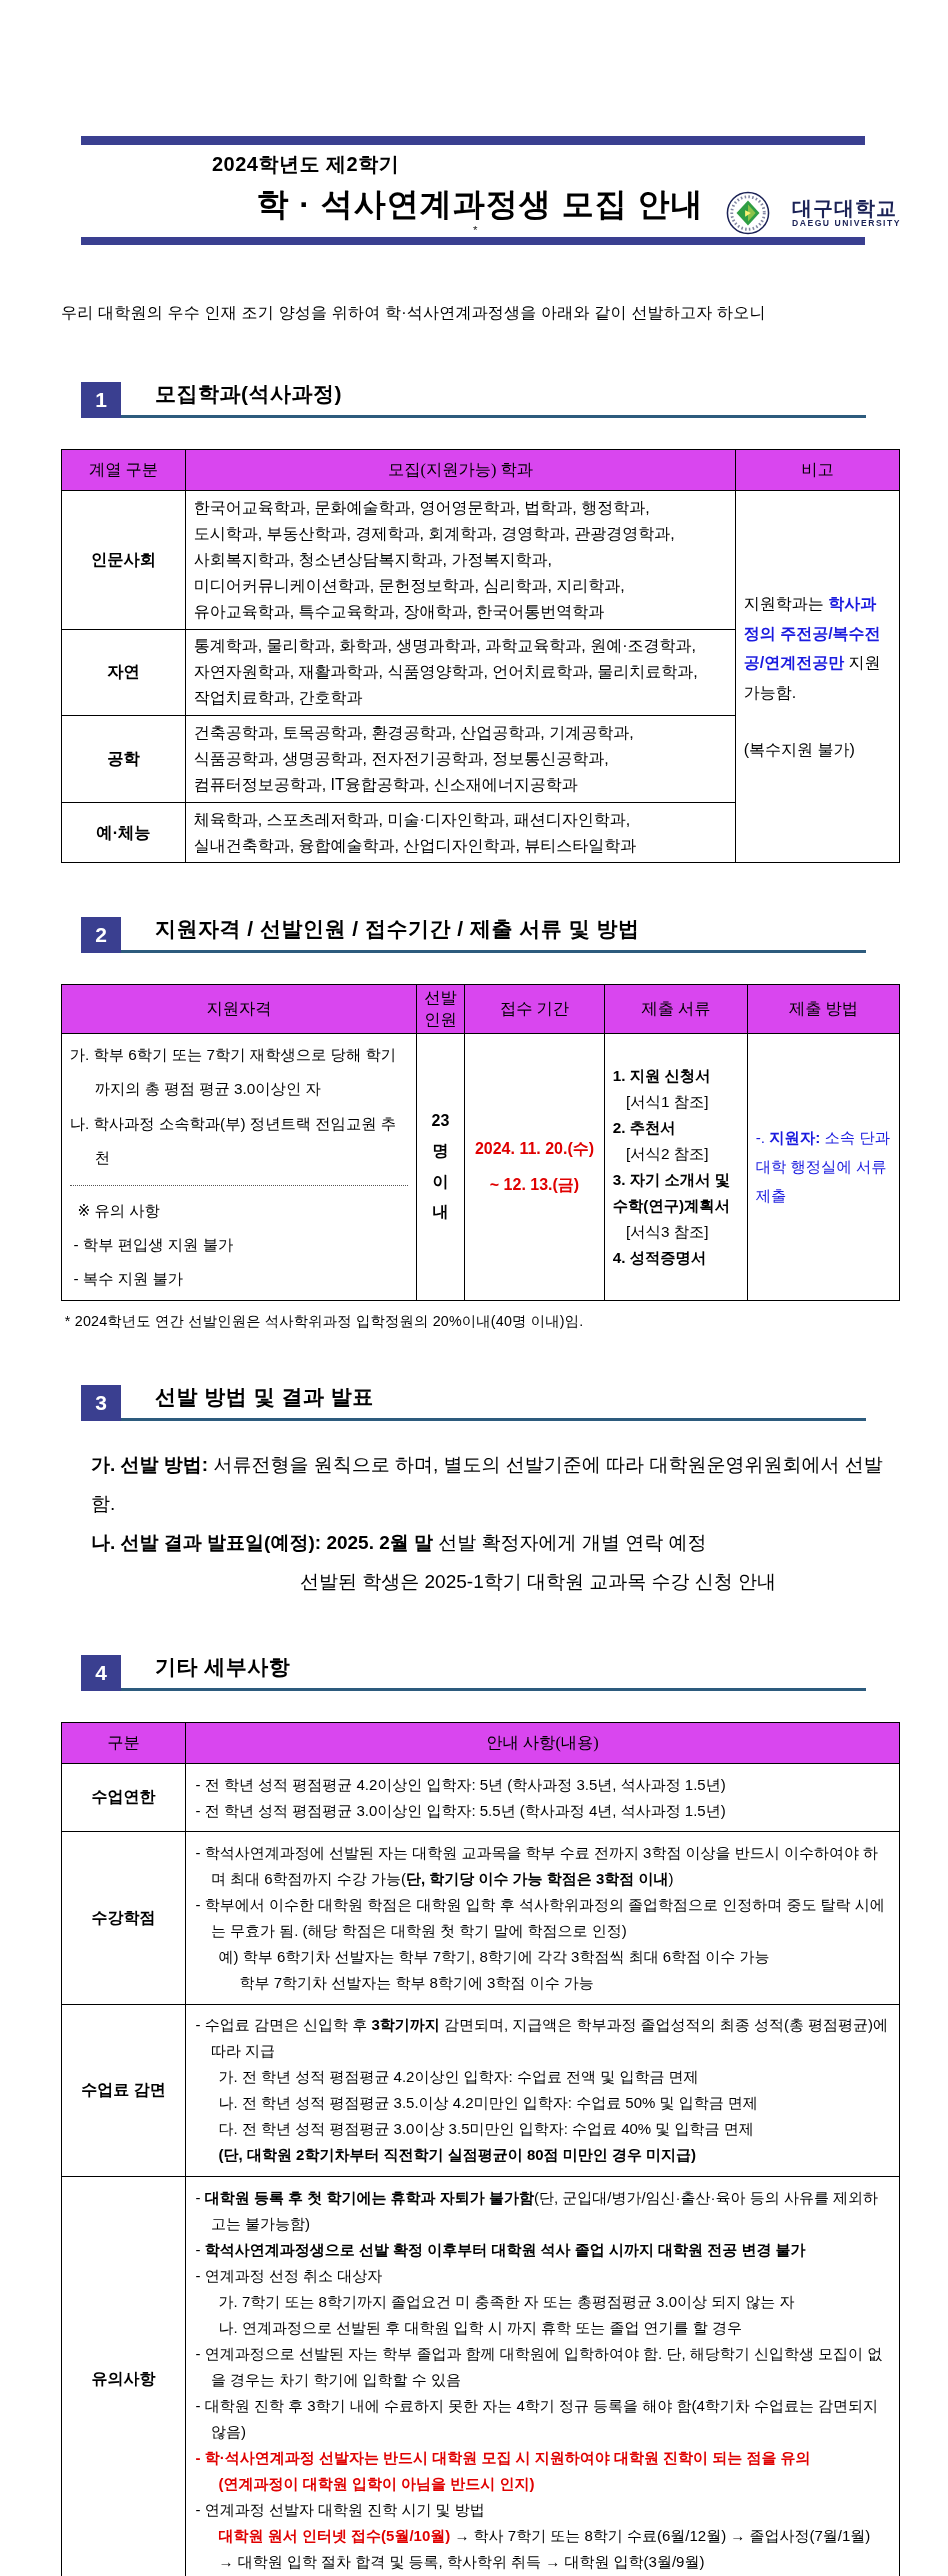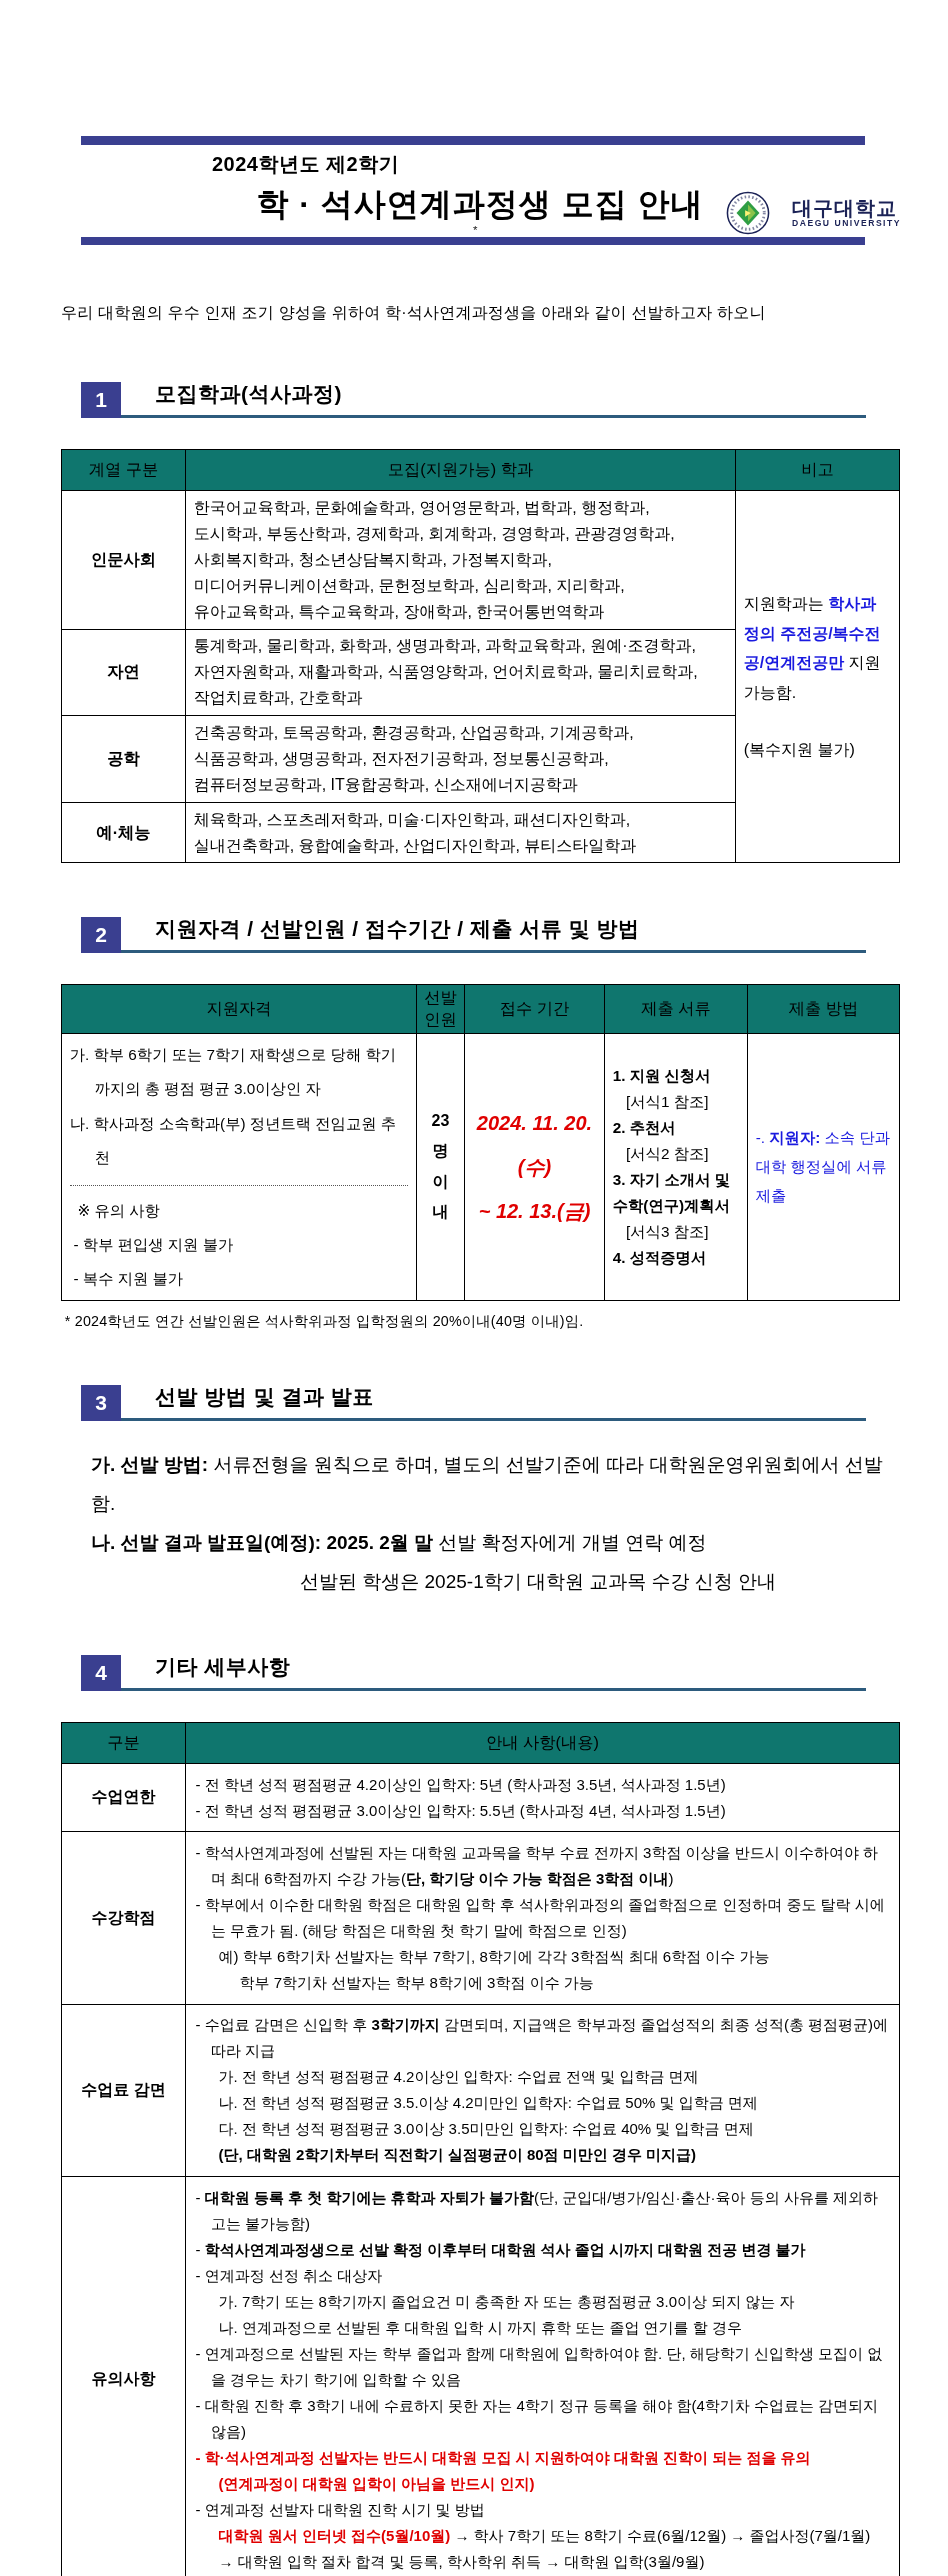--- a/index.html
+++ b/index.html
@@ -28,37 +28,37 @@
   
   .sec-header{display:flex;align-items:flex-end;margin:52px 0 0 20px;}
   .sec-num{flex:none;width:40px;height:36px;background:#3a3f90;color:#fff;font-size:21px;
            font-weight:bold;text-align:center;line-height:36px;}
   .sec-title-wrap{flex:1;border-bottom:3.8px solid #2d5b7d;padding:0 0 6.7px 34px;margin-right:33px;}
   .sec-title{font-size:21px;font-weight:bold;letter-spacing:0.5px;}
 
   
   table.t{border-collapse:collapse;width:838px;border:1.9px solid #000;table-layout:fixed;margin-top:31px;}
   table.t th,table.t td{border:1px solid #000;padding:3.8px 7.7px;}
-  table.t thead th{background:#0f766e;font-weight:normal;font-size:16.3px;height:36px;padding:1.9px 3.8px;}
+  table.t thead th{background:#d946ef;font-weight:normal;font-size:16.3px;height:36px;padding:1.9px 3.8px;font-family:Liberation Serif, serif;}
 
   
   .cat-cell{text-align:center;vertical-align:middle;font-weight:bold;font-size:16.3px;}
   .dept-cell{font-size:16px;line-height:26px;padding:7.7px 3.8px 7.7px 11.5px;vertical-align:middle;}
   .note-cell{vertical-align:middle;font-size:16px;line-height:1.85;padding:5.7px 7.7px;}
   .hl-blue{color:#1a1adf;font-weight:bold;}
   .note-sub{margin-top:27px;}
 
   
   .q-cell{vertical-align:top;font-size:15.3px;line-height:34px;padding:9.6px 5.7px 7.7px 9.6px;}
   .q-item{padding-left:25px;text-indent:-25px;margin-bottom:1.9px;}
   .dotline{border-top:1.9px dotted #555;margin:9.6px 0 7.7px;}
   .q-caution{padding-left:7.7px;}
   .q-caution-li{padding-left:3.8px;}
   .quota-cell{text-align:center;vertical-align:middle;font-weight:bold;font-size:16px;line-height:1.9;padding:1.9px;}
-  .period-cell{text-align:center;vertical-align:middle;color:#e00000;font-weight:bold;font-size:20px;line-height:2.2;font-style:italic;}
+  .period-cell{text-align:center;vertical-align:middle;color:#e00000;font-weight:bold;font-size:16px;line-height:2.2;}
   .docs-cell{vertical-align:middle;font-size:15.3px;line-height:26px;padding:7.7px 3.8px 7.7px 7.7px;}
   .doc-title{font-weight:bold;}
   .doc-ref{padding-left:13.4px;}
   .method-cell{vertical-align:middle;color:#1a1adf;font-size:15.3px;line-height:1.9;padding:5.7px 5.7px;}
   .method-bold{font-weight:bold;}
   .footnote{margin-top:11.5px;font-size:14.3px;letter-spacing:0.2px;padding-left:3.8px;}
 
   
   .sec3-body{margin:25px 0 0 30px;font-size:19px;line-height:2.05;}
   .sec3-label{font-weight:bold;}

